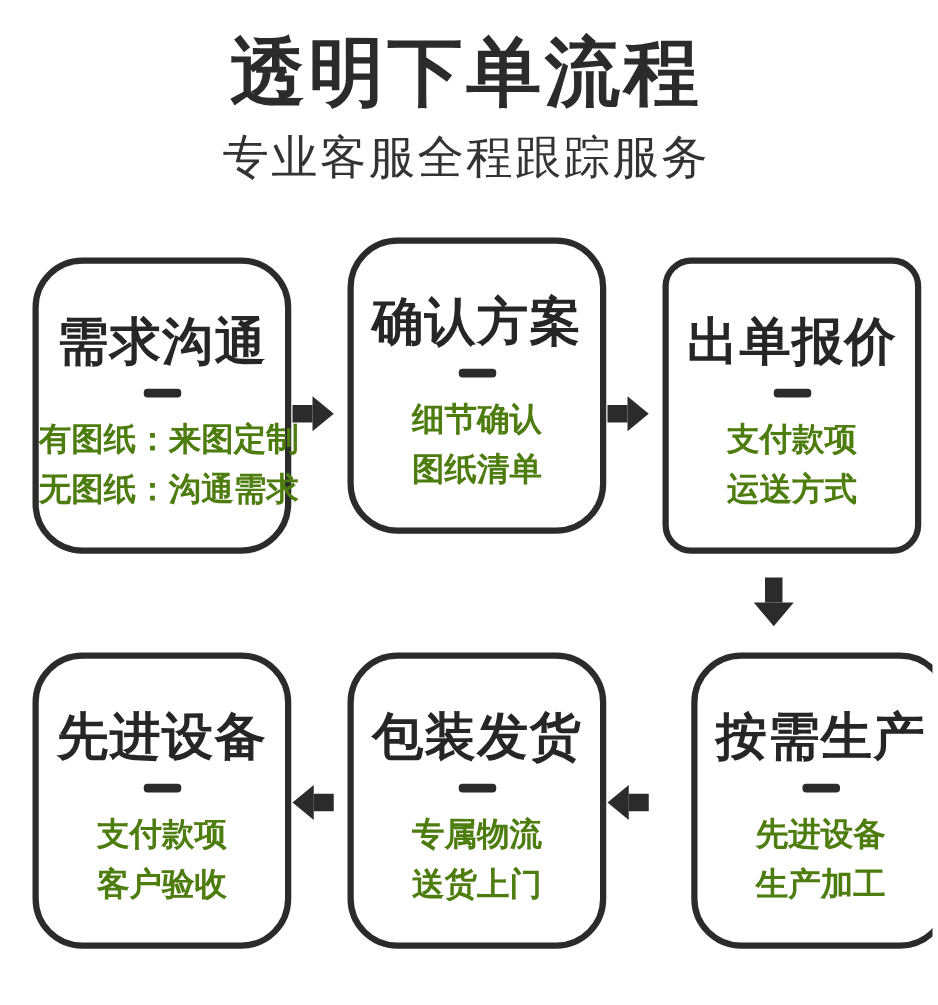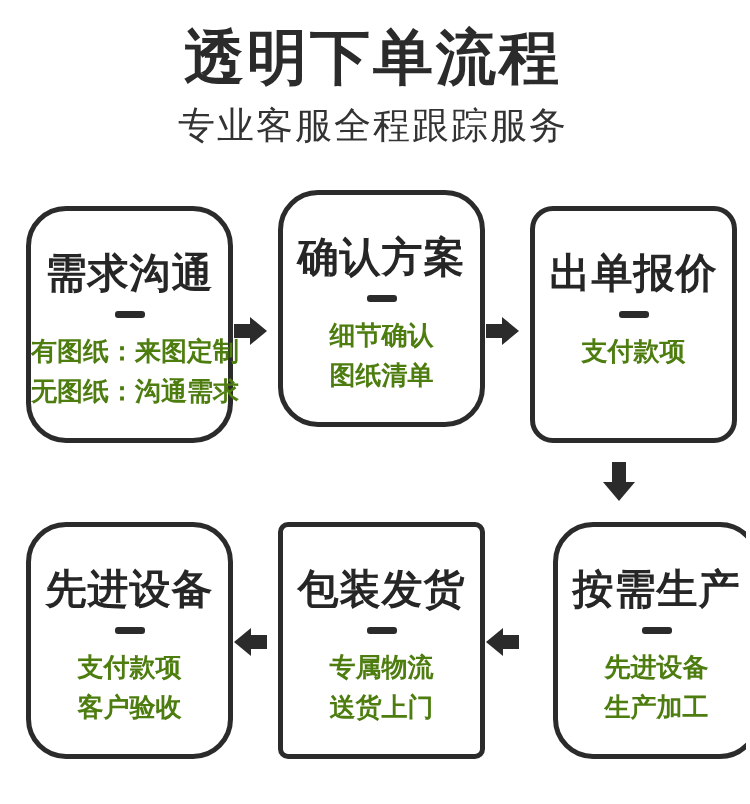--- a/index.html
+++ b/index.html
@@ -73,21 +73,21 @@
     line-height: 40px;
     font-weight: 700;
     color: #4d7c0f;
     white-space: nowrap;
   }
 
   .pos-r1c1 { left: 26px;  top: 206px; }
   .pos-r1c2 { left: 278px; top: 190px; }
   .pos-r1c3 { left: 530px; top: 206px; border-radius: 23px; }
   .pos-r2c1 { left: 26px;  top: 522px; }
-  .pos-r2c2 { left: 278px; top: 522px; border-radius: 10px; }
+  .pos-r2c2 { left: 278px; top: 522px; }
   .pos-r2c3 { left: 530px; top: 522px; margin-left: 23px; }
 
   
   .arrow-h {
     position: absolute;
     display: flex;
     align-items: center;
   }
   .arrow-h .shaft { width: 16px; height: 14px; background: #2b2b2b; }
   .arrow-h .head-right {
@@ -153,20 +153,21 @@
 
   <div class="arrow-h pos-ar2">
     <div class="shaft"></div>
     <div class="head-right"></div>
   </div>
 
   <div class="box pos-r1c3">
     <div class="box-title">出单报价</div>
     <div class="dash"></div>
     <div class="box-line">支付款项</div>
+    <div class="box-line">运送方式</div>
   </div>
 
   <div class="arrow-v pos-ad">
     <div class="shaft"></div>
     <div class="head-down"></div>
   </div>
 
   <div class="box pos-r2c1">
     <div class="box-title">先进设备</div>
     <div class="dash"></div>

